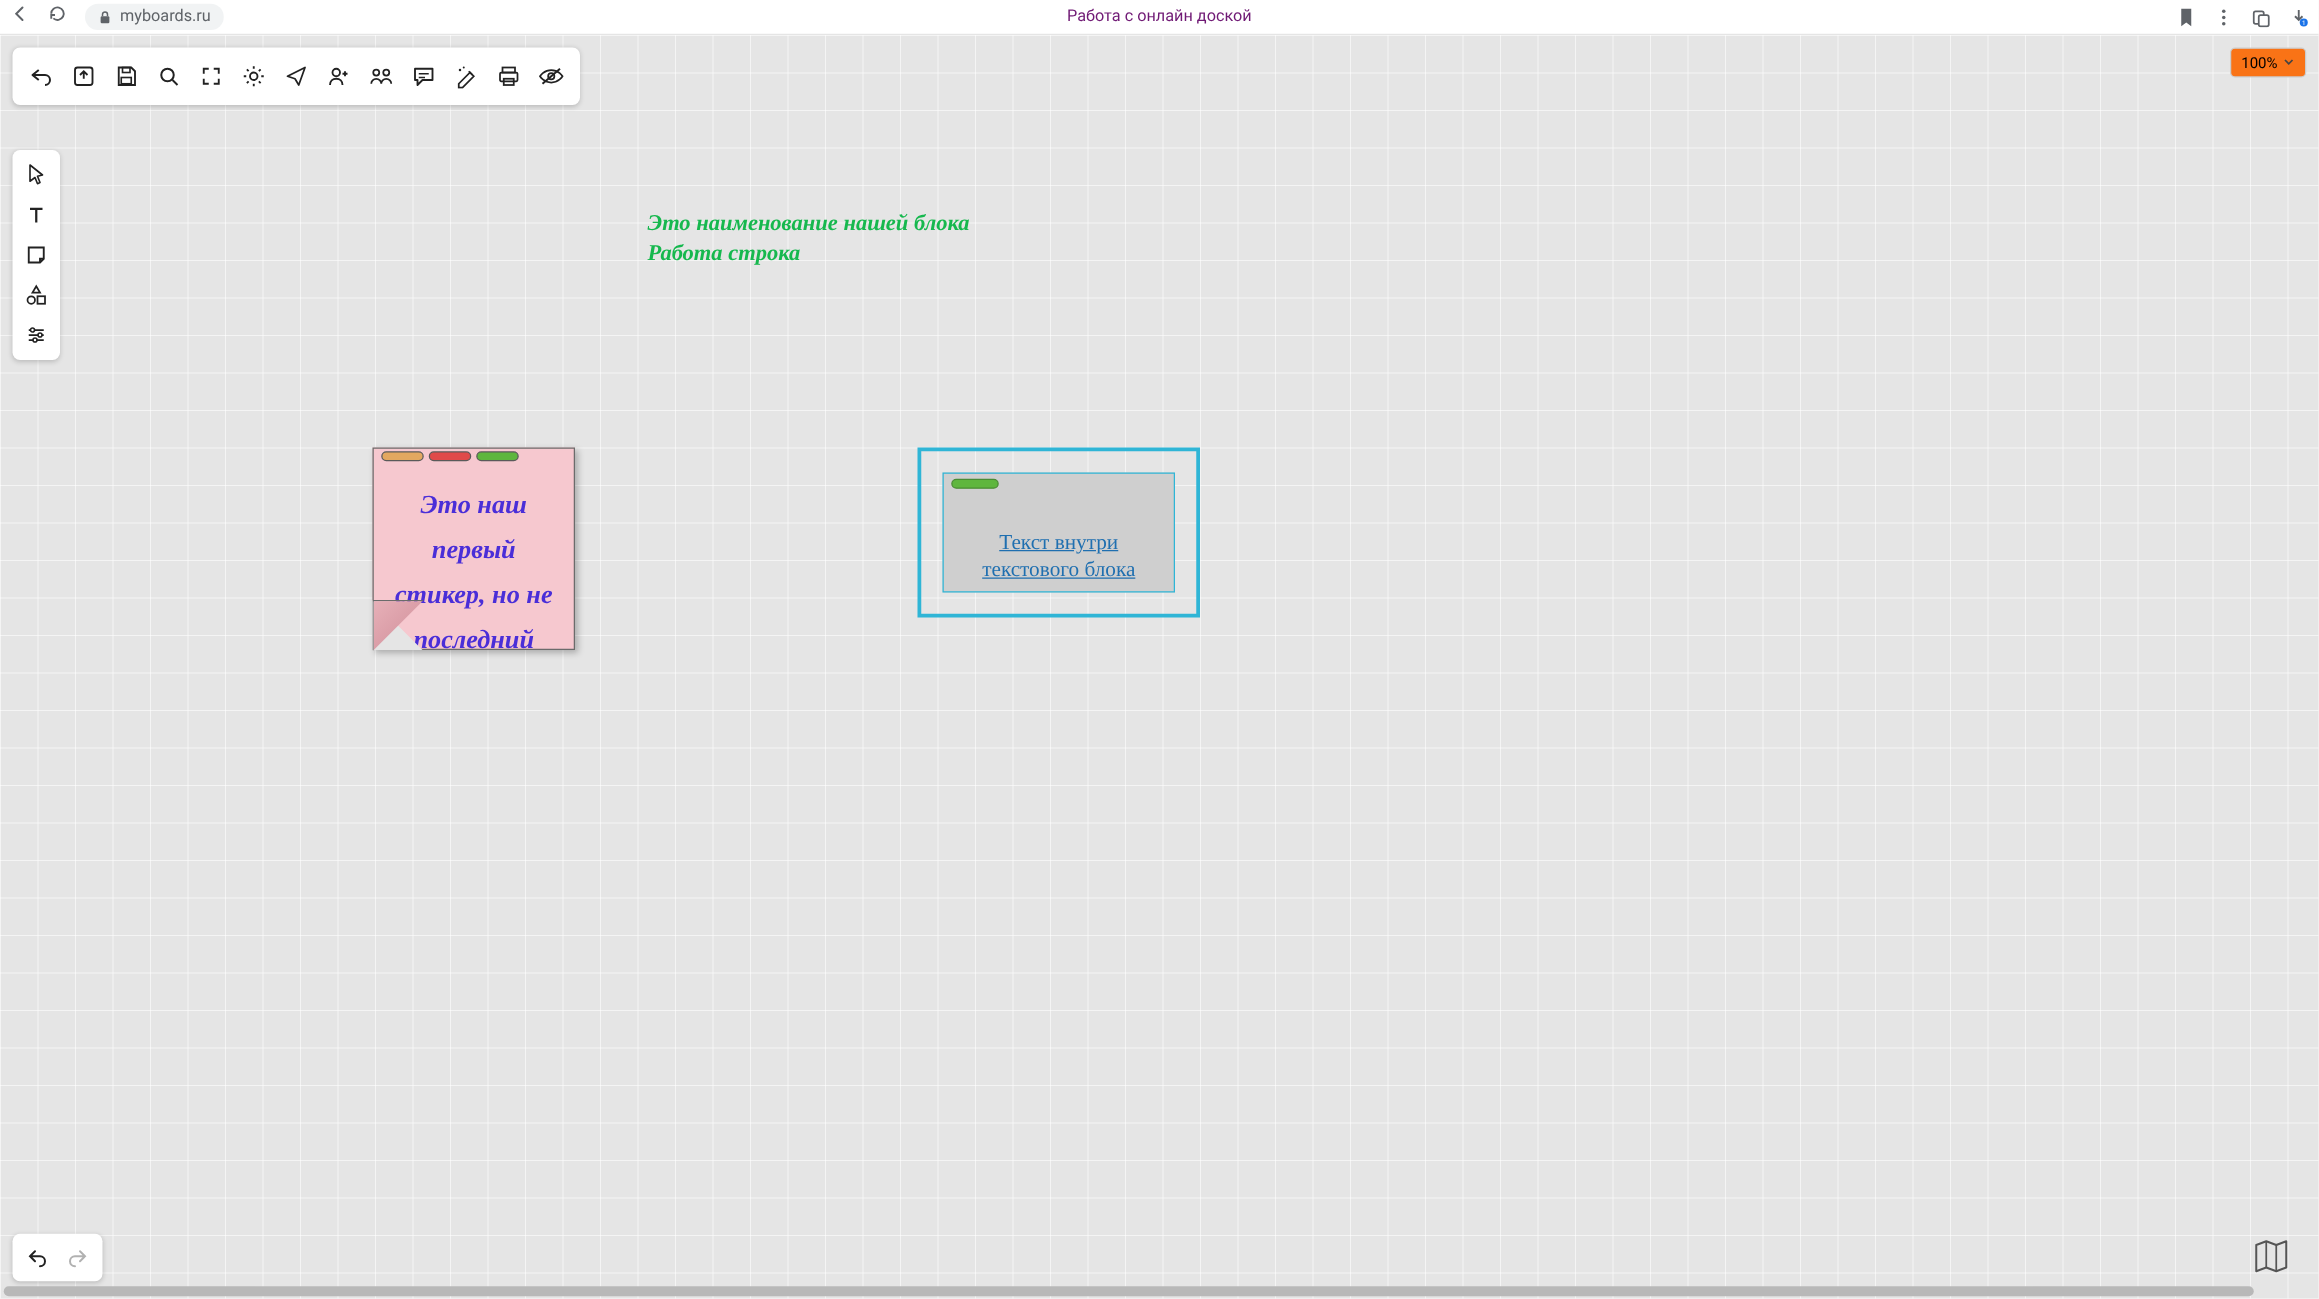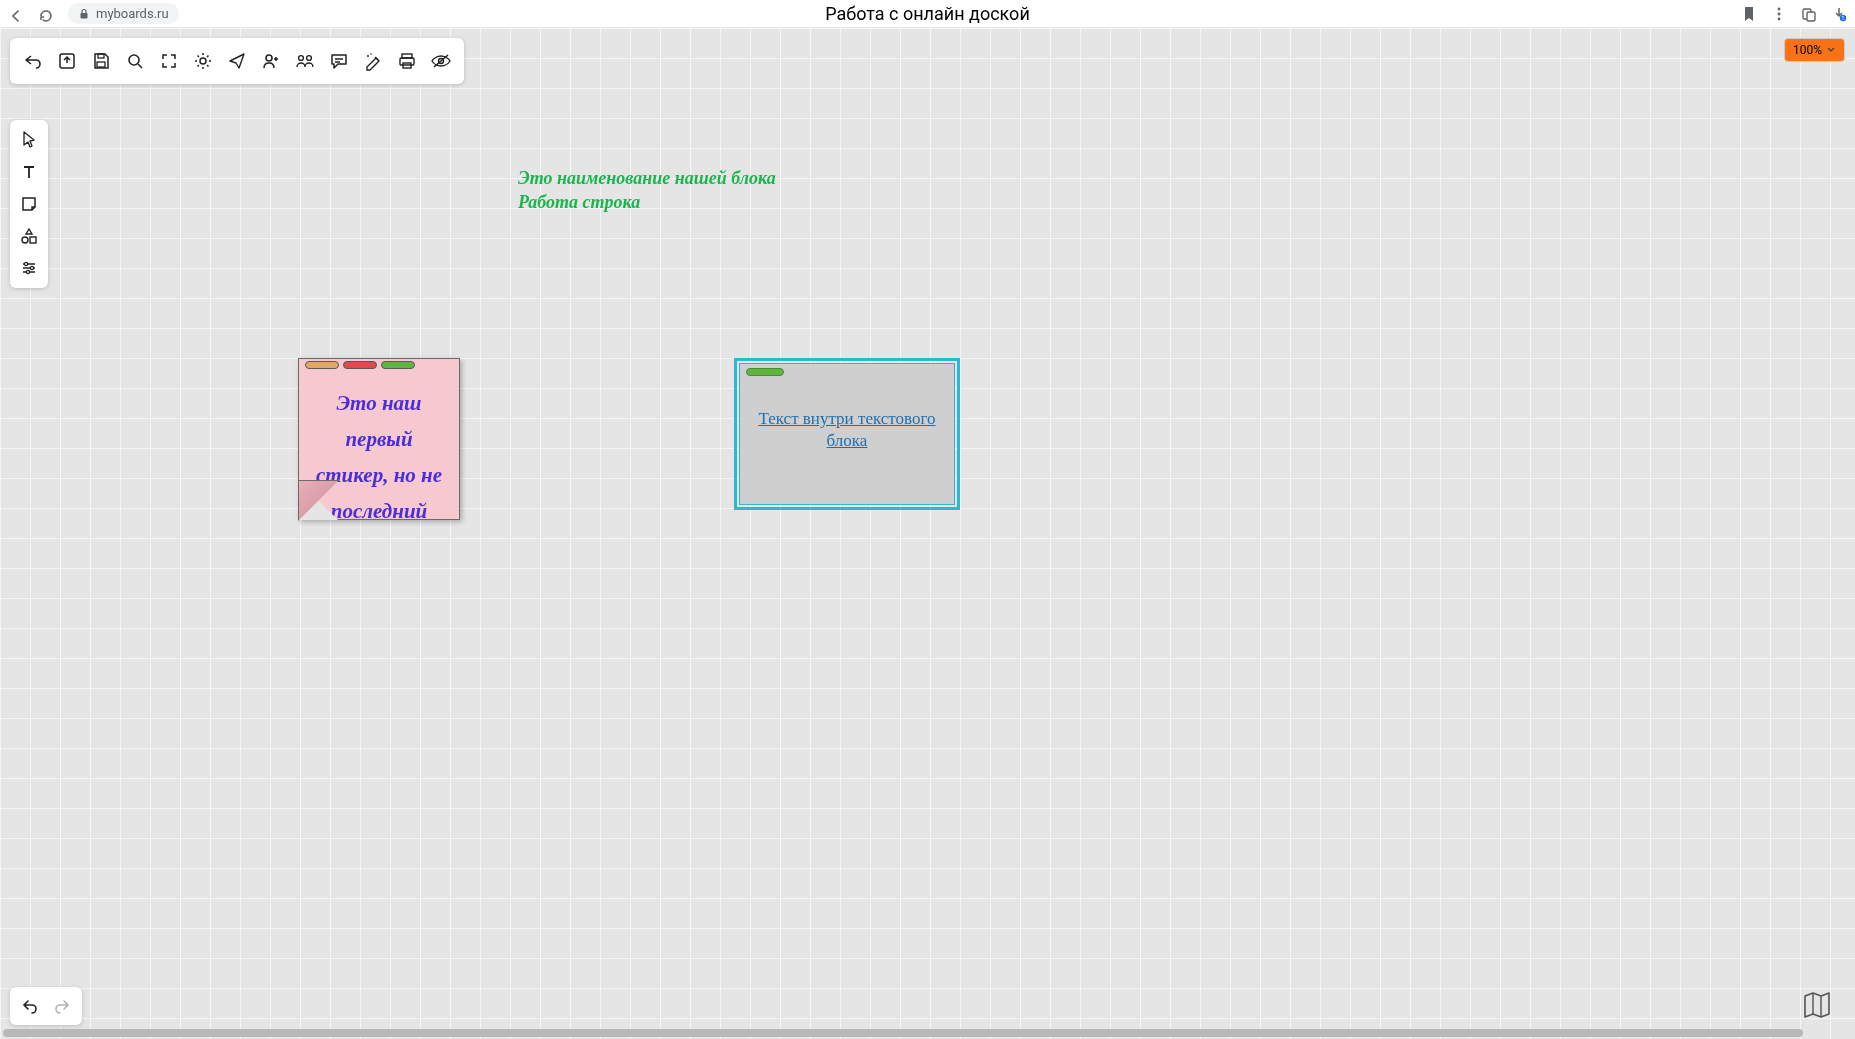--- a/index.html
+++ b/index.html
@@ -11,30 +11,30 @@
   background: #fff;
   display: flex;
   align-items: center;
   padding: 0 8px;
   gap: 12px;
   border-bottom: 1px solid #e5e5e5;
   font-size: 13px;
   color: #444;
   position: relative;
 }
-.browser-left { display: flex; align-items: flex-end; gap: 14px; }
+.browser-left { display: flex; align-items: flex-start; gap: 14px; }
 .browser-icon { width: 16px; height: 16px; display: flex; align-items: center; justify-content: center; }
 .addr-box {
   display: flex; align-items: center; gap: 6px;
   background: #f1f3f4; border-radius: 14px; padding: 3px 10px;
   color: #5f6368;
 }
 .page-title-center {
   position: absolute; left: 50%; transform: translateX(-50%);
-  font-size: 18px; color: #000000;
+  font-size: 13px; color: #701a75;
 }
 .browser-right { margin-left: auto; display: flex; align-items: center; gap: 14px; color: #5f6368; }
 
 
 .app { position: relative; width: 100%; height: calc(100% - 28px); background: #fff; }
 
 
 .canvas {
   position: absolute; inset: 0;
   background-color: #e5e5e5;
@@ -164,23 +164,23 @@
   background: linear-gradient(135deg, #e7b0b8 0%, #d89aa4 60%, #c88894 100%);
   border-radius: 0 0 18px 0;
   clip-path: polygon(0 0, 100% 0, 0 100%);
   border: 1px solid #6b6b6b;
   border-right: none; border-bottom: none;
 }
 
 
 .text-block {
   position: absolute; top: 330px; left: 734px;
-  width: 226px; height: 152px;
+  width: 226px; height: 136px;
   border: 3px solid #2fb5d6;
-  padding: 2px;
+  padding: 17px;
 }
 .text-block .inner {
   width: 100%; height: 100%;
   border: 1px solid #2fb5d6;
   background: #cfcfcf;
   padding: 4px 6px 6px 6px;
 }
 .text-block .tag2 {
   width: 38px; height: 8px; border-radius: 4px;
   background: #5fb63e; border: 1px solid #4a8c33;

